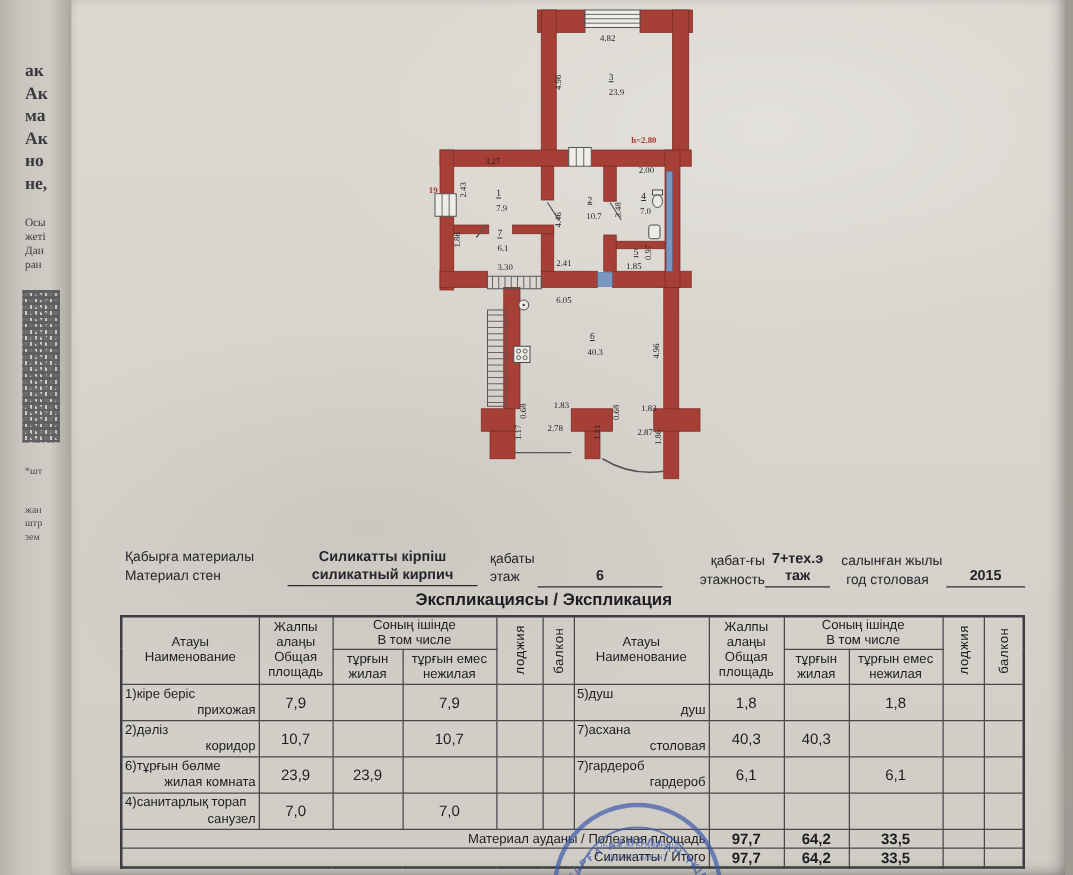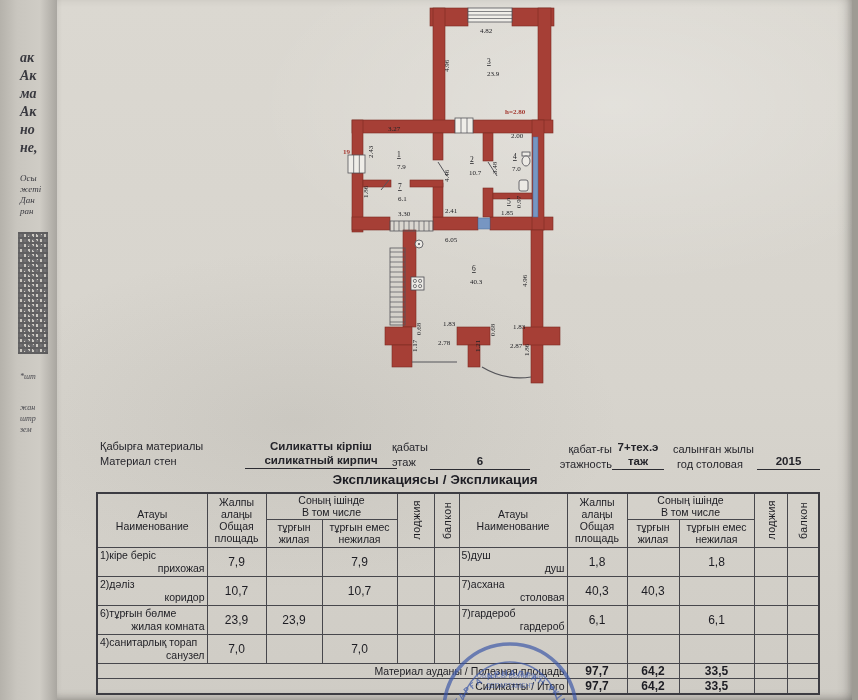--- a/index.html
+++ b/index.html
@@ -1,21 +1,21 @@
 <!DOCTYPE html>
 <html><head>
 <meta charset="utf-8">
 <style>
   html,body{margin:0;padding:0;}
   body{width:858px;height:700px;position:relative;overflow:hidden;
        background:#9e9b94;font-family:"Liberation Sans",sans-serif;color:#24242a;}
   
   .under-page{position:absolute;left:0;top:0;width:57px;height:700px;
       background:linear-gradient(90deg,#b5b2ab 0%,#c9c6bf 30%,#cfccc5 70%,#a9a6a0 100%);
-      overflow:hidden;font-style:italic;}
+      overflow:hidden;}
   .under-frag{position:absolute;left:20px;font-family:"Liberation Serif",serif;
       font-weight:bold;font-size:14px;color:#3a3a40;white-space:nowrap;}
   .under-frag.sm{font-size:9px;font-weight:normal;}
   .under-frag.xs{font-size:8px;font-weight:normal;color:#4a4a50;}
   .qr-noise{position:absolute;left:18px;top:232px;width:30px;height:122px;
       background:
        repeating-linear-gradient(0deg,#3c3c40 0 2px,transparent 2px 5px),
        repeating-linear-gradient(90deg,#46464a 0 2px,transparent 2px 4px),
        repeating-linear-gradient(45deg,#55555a 0 3px,transparent 3px 7px);
       opacity:.75;}
@@ -185,21 +185,21 @@
     <text x="82" y="352" fill="#222226" font-size="7" font-family="&quot;Liberation Serif&quot;,serif" transform="rotate(-90 82 352)">1.17</text>
     <text x="145" y="352" fill="#222226" font-size="7" font-family="&quot;Liberation Serif&quot;,serif" transform="rotate(-90 145 352)">1.21</text>
     <text x="160" y="336" fill="#222226" font-size="7" font-family="&quot;Liberation Serif&quot;,serif" transform="rotate(-90 160 336)">0.68</text>
     <text x="178" y="329" fill="#222226" font-size="7" font-family="&quot;Liberation Serif&quot;,serif">1.83</text>
     <text x="175" y="348" fill="#222226" font-size="7" font-family="&quot;Liberation Serif&quot;,serif">2.87</text>
     <text x="194" y="356" fill="#222226" font-size="7" font-family="&quot;Liberation Serif&quot;,serif" transform="rotate(-90 194 356)">1.86</text>
   </svg>
 
 <span class="lbl" style="left:100px;top:440px">Қабырға материалы</span>
 <span class="lbl" style="left:100px;top:455px">Материал стен</span>
-<div class="val-block" style="left:245px;top:440px;width:152px;">
+<div class="val-block" style="left:230px;top:440px;width:152px;">
   <span style="display:block">Силикатты кірпіш</span>
   <span style="display:block">силикатный кирпич</span>
 </div>
 <span class="lbl" style="left:392px;top:441px">қабаты</span>
 <span class="lbl" style="left:392px;top:456px">этаж</span>
 <div class="val-block" style="left:430px;top:441px;width:100px;display:flex;align-items:flex-end;justify-content:center;height:27px;">
     <span>6</span>
   </div>
 <span class="lbl" style="left:540px;top:443px;width:72px;text-align:right;display:inline-block">қабат-ғы</span>
 <span class="lbl" style="left:540px;top:458px;width:72px;text-align:right;display:inline-block">этажность</span>

